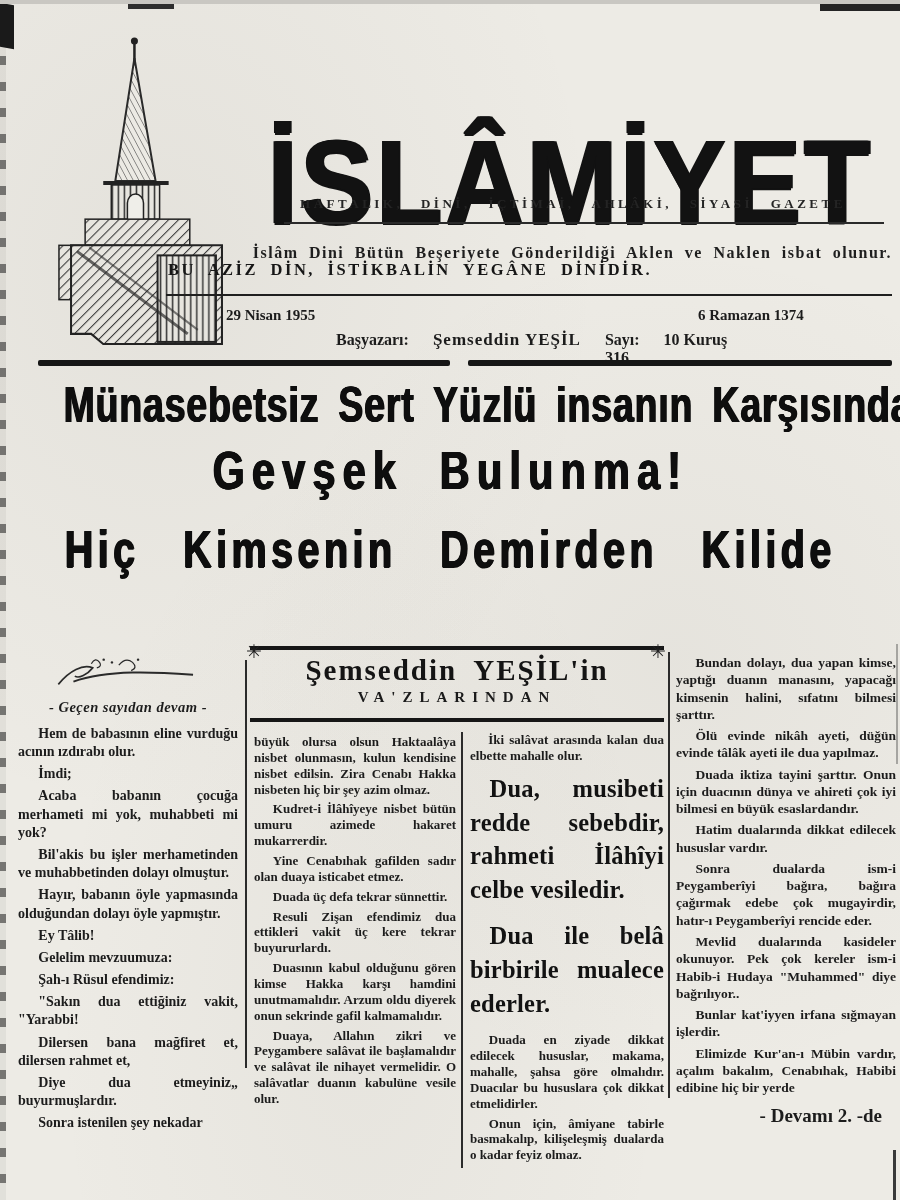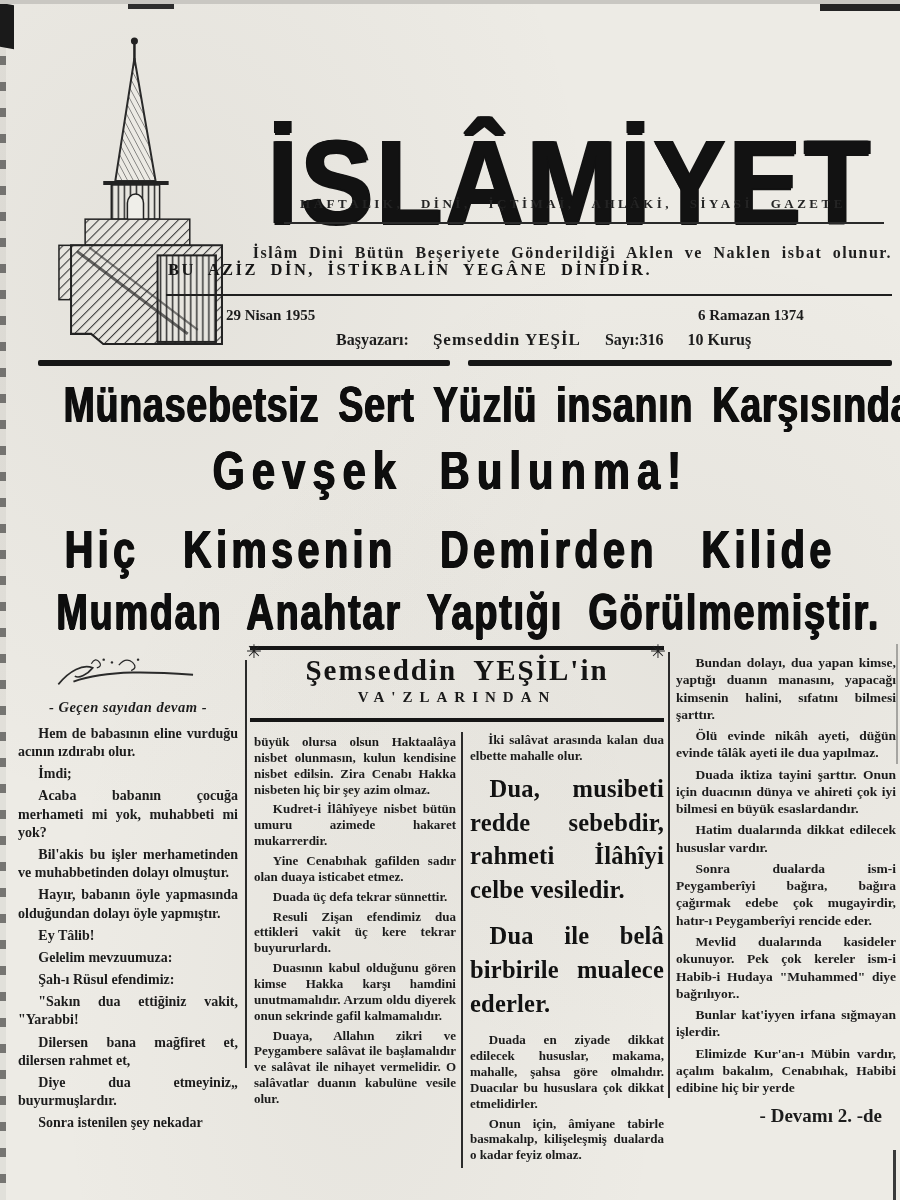--- a/index.html
+++ b/index.html
@@ -42,21 +42,21 @@
   .motto1{position:absolute;left:168px;top:240px;width:724px;text-align:right;
     font-weight:bold;font-size:16px;letter-spacing:1.5px;word-spacing:5px;color:#1e1e1e;}
   .motto2{position:absolute;left:168px;top:256px;width:724px;text-align:left;
     font-weight:bold;font-size:16.5px;letter-spacing:2.5px;word-spacing:6px;color:#161616;}
   .rule-b{position:absolute;left:166px;top:290px;width:726px;border-top:2.5px solid #1f1f1f;}
   .date-left{position:absolute;left:226px;top:303px;font-weight:bold;font-size:15px;}
   .date-right{position:absolute;left:698px;top:303px;font-weight:bold;font-size:15px;}
   .editor-row{position:absolute;left:336px;top:326px;display:flex;gap:24px;align-items:baseline;
     font-weight:bold;font-size:16px;white-space:nowrap;}
   .editor-name{font-size:17px;letter-spacing:1px;}
-  .issue{display:flex;}
+  .issue{display:flex;flex-direction:column;}
   .bar{position:absolute;top:356px;height:6px;background:#161616;border-radius:2px;}
   .bar-left{left:38px;width:412px;}
   .bar-right{left:468px;width:424px;}
 
   
   .headline{position:absolute;left:0;width:900px;text-align:center;
     font-family:"Liberation Sans", sans-serif;font-weight:bold;color:#0e0e0e;}
   .hl-line{display:inline-block;white-space:nowrap;transform-origin:center;}
   .fat{text-shadow:1px 0 currentColor,-0.6px 0 currentColor,0 0.6px currentColor;}
   .h1{top:376px;}
@@ -165,21 +165,20 @@
     <div class="bar bar-right"></div>
   </header>
 
   <section class="headline h1">
     <div><span class="hl-line l1 fat">Münasebetsiz Sert Yüzlü insanın Karşısında</span></div>
     <div><span class="hl-line l2 fat">Gevşek Bulunma!</span></div>
   </section>
 
   <section class="headline h2">
     <div><span class="hl-line l1 fat">Hiç Kimsenin Demirden Kilide</span></div>
-    <div><span class="hl-line l2 fat">Mumdan Anahtar Yaptığı Görülmemiştir.</span></div>
   </section>
 
   <section class="body">
 
     <div class="vd vd1"></div>
     <div class="vd vd2"></div>
     <div class="vd vd3"></div>
 
     <div class="vaaz-box">
       <span class="orn orn-l">✳</span>

